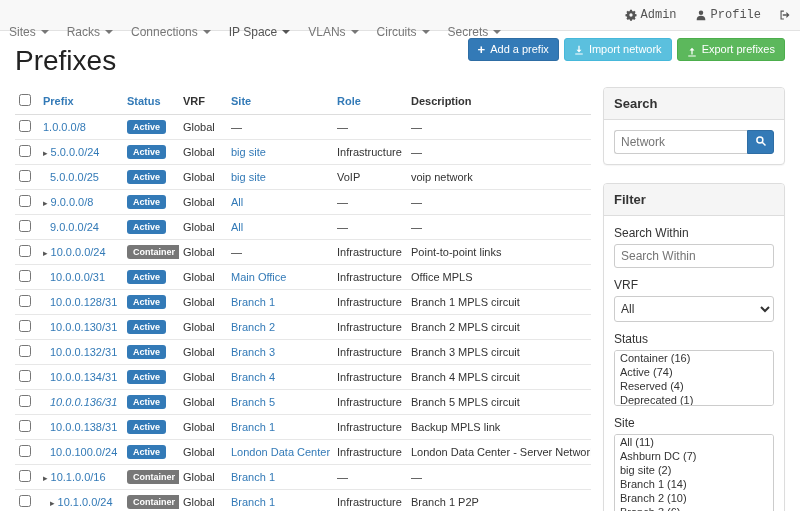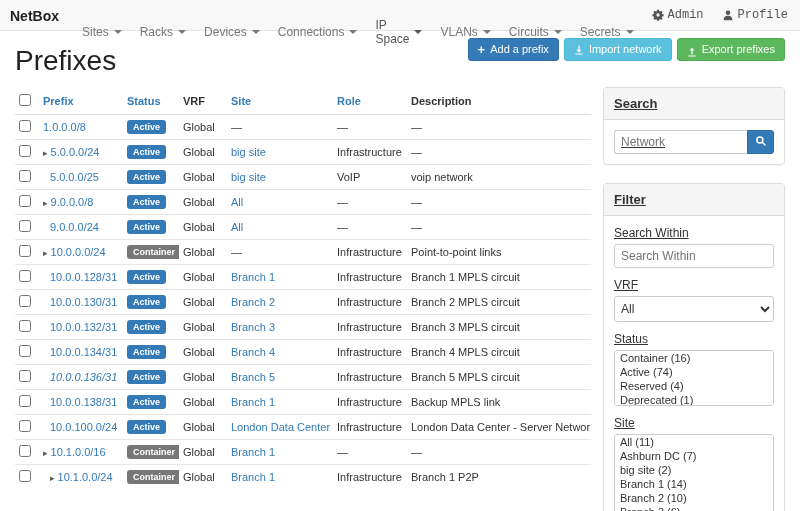--- a/index.html
+++ b/index.html
@@ -65,21 +65,21 @@
   .tree-arrow { color: #555; font-size: 9px; margin-right: 3px; }
   .label {
     display: inline-block; padding: 2px 6px; font-size: 9px; font-weight: bold;
     color: #fff; border-radius: 3px; line-height: 10px;
   }
   .label-primary { background: #337ab7; }
   .label-default { background: #777; }
   input[type="checkbox"] { width: 12px; height: 12px; cursor: pointer; }
 
   
-  .panel { border: 1px solid #ddd; border-radius: 4px; margin-bottom: 18px; background: #fff; box-shadow: 0 1px 1px rgba(0,0,0,.04); text-decoration: underline; }
+  .panel { border: 1px solid #ddd; border-radius: 4px; margin-bottom: 18px; background: #fff; box-shadow: 0 1px 1px rgba(0,0,0,.04); }
   .panel-heading {
     padding: 8px 10px; font-size: 13px; font-weight: bold; color: #333;
     background: #f5f5f5; border-bottom: 1px solid #ddd; border-radius: 3px 3px 0 0;
   }
   .panel-body { padding: 10px; }
   .input-group { display: flex; }
   .text-input {
     width: 100%; padding: 4px 6px; font-size: 12px; color: #555;
     border: 1px solid #ccc; border-radius: 3px; outline: none;
     font-family: "Liberation Sans", sans-serif;
@@ -100,32 +100,27 @@
   select.single { height: 26px; font-size: 12px; padding: 2px; }
   select.multi { padding: 0; }
   select.multi option { padding: 1px 5px; }
   #status-select { height: 56px; }
   #site-select { height: 96px; }
 </style>
 </head>
 <body>
 
 <div class="navbar">
-  <div class="brand">NetBox</div>
   <div class="nav-items">
       <div class="nav-item">
         <span>Sites</span>
         <span class="caret"></span>
       </div>
       <div class="nav-item">
         <span>Racks</span>
-        <span class="caret"></span>
-      </div>
-      <div class="nav-item">
-        <span>Devices</span>
         <span class="caret"></span>
       </div>
       <div class="nav-item">
         <span>Connections</span>
         <span class="caret"></span>
       </div>
       <div class="nav-item active">
         <span>IP Space</span>
         <span class="caret"></span>
       </div>
@@ -268,20 +263,29 @@
             <td><input type="checkbox" style=""></td>
             <td style="padding-left: 4px;"><span class="tree-arrow">▸</span><a class="link">10.0.0.0/24</a></td>
             <td><span class="label label-default">Container</span></td>
             <td><span>Global</span></td>
             <td><span>—</span></td>
             <td><span>Infrastructure</span></td>
             <td><span>Point-to-point links</span></td>
           </tr>
           <tr>
             <td><input type="checkbox" style=""></td>
+            <td style="padding-left: 11px;"><a class="link">10.0.0.0/31</a></td>
+            <td><span class="label label-primary">Active</span></td>
+            <td><span>Global</span></td>
+            <td><a class="link">Main Office</a></td>
+            <td><span>Infrastructure</span></td>
+            <td><span>Office MPLS</span></td>
+          </tr>
+          <tr>
+            <td><input type="checkbox" style=""></td>
             <td style="padding-left: 11px;"><a class="link">10.0.0.128/31</a></td>
             <td><span class="label label-primary">Active</span></td>
             <td><span>Global</span></td>
             <td><a class="link">Branch 1</a></td>
             <td><span>Infrastructure</span></td>
             <td><span>Branch 1 MPLS circuit</span></td>
           </tr>
           <tr>
             <td><input type="checkbox" style=""></td>
             <td style="padding-left: 11px;"><a class="link">10.0.0.130/31</a></td>

